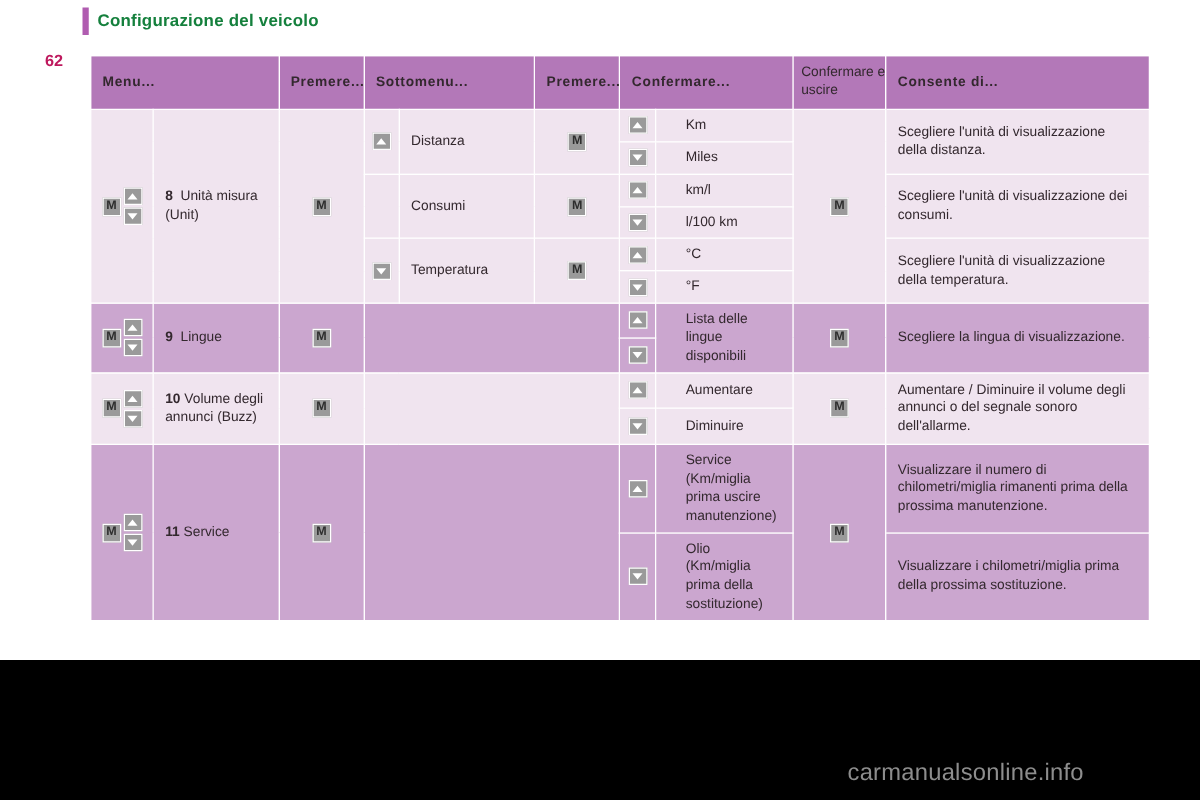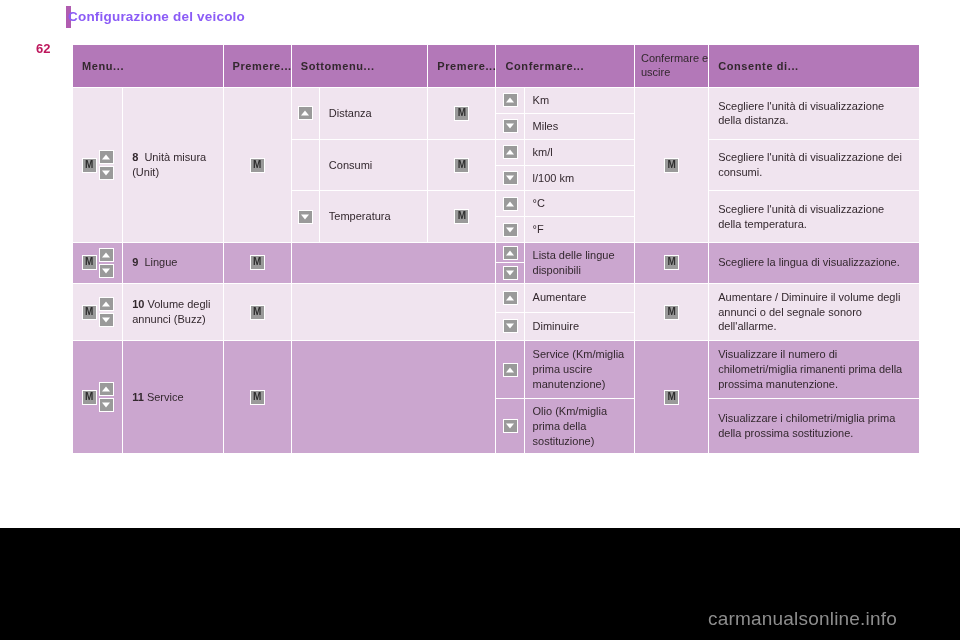--- a/index.html
+++ b/index.html
@@ -37,25 +37,25 @@
   #chapter-bar {
     position: absolute;
     left: 66px;
     top: 6px;
     width: 5px;
     height: 22px;
     background: #b05cb0;
   }
   #chapter-title {
     position: absolute;
-    left: 68px;
+    left: 78px;
     top: 9px;
     font-size: 13.5px;
     font-weight: bold;
-    color: #8b5cf6;
+    color: #15803d;
     letter-spacing: 0.2px;
     white-space: nowrap;
   }
   #page-number {
     position: absolute;
     left: 36px;
     top: 42px;
     font-size: 13px;
     font-weight: bold;
     color: #be185d;
@@ -172,28 +172,28 @@
     padding: 0 !important;
   }
 
   
   .opt-nav {
     width: 28px;
     text-align: center;
     padding: 0 !important;
   }
   .opt-label {
-    padding: 5px 8px !important;
+    padding: 5px 24px !important;
     line-height: 1.35;
   }
 
   
   #watermark {
     position: absolute;
-    left: 708px;
+    left: 678px;
     top: 608px;
     font-size: 19px;
     color: #8d8d8d;
     letter-spacing: 0.2px;
     font-family: "Liberation Sans", sans-serif;
     text-align: center;
   }
 </style>
 </head>
 <body>

